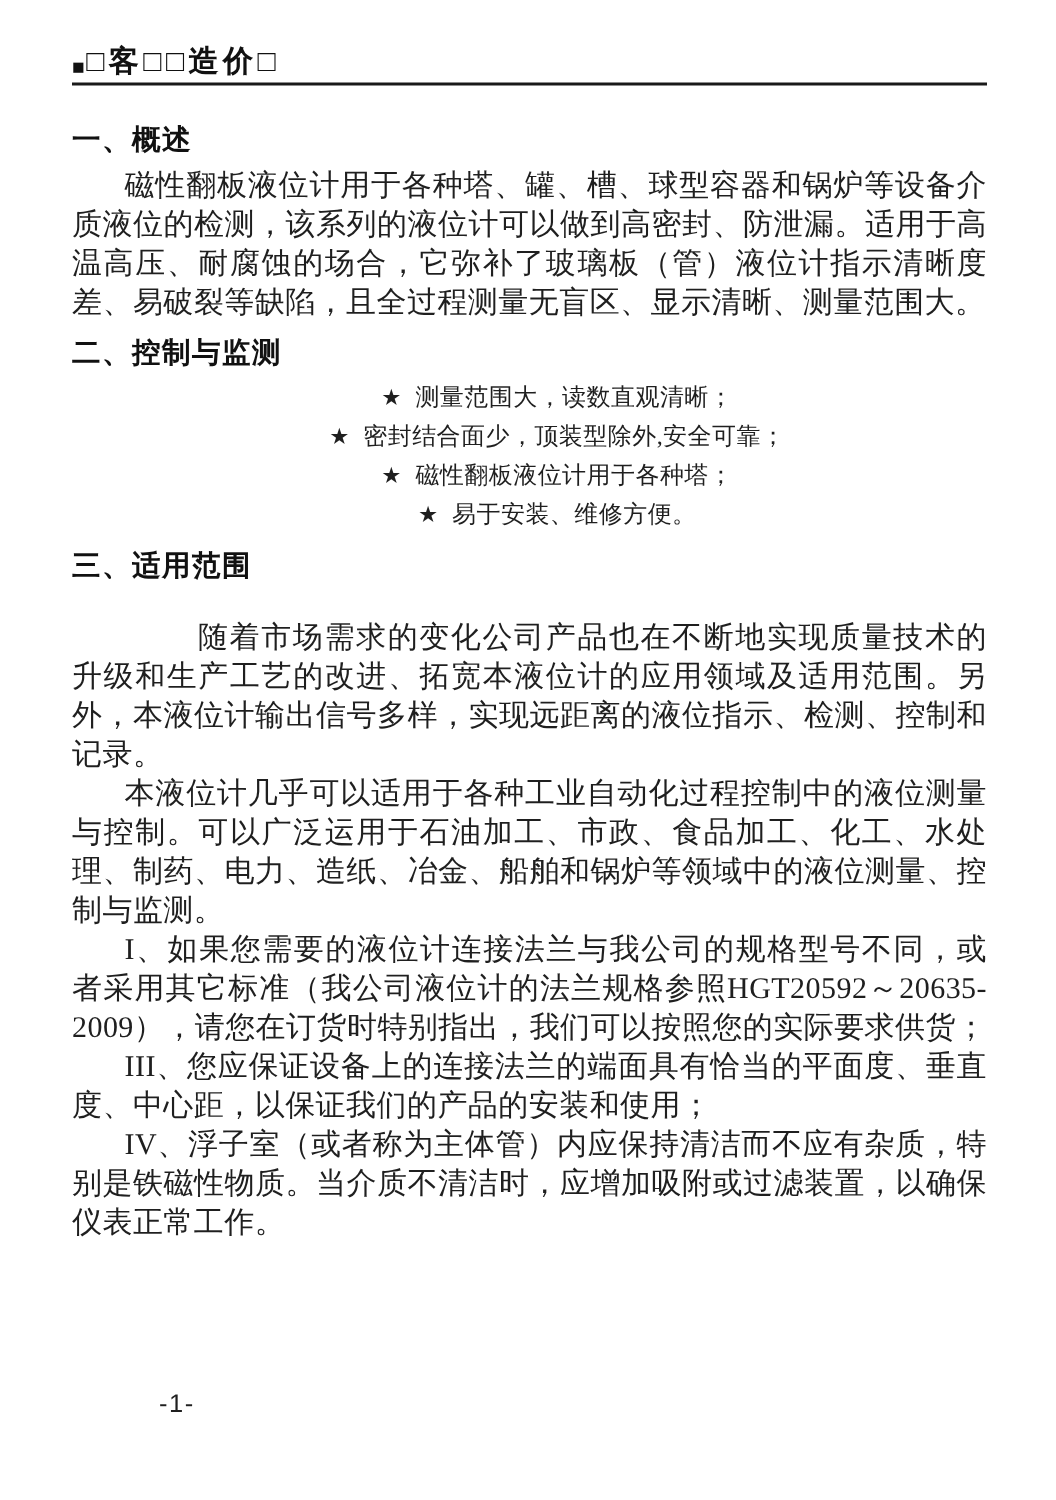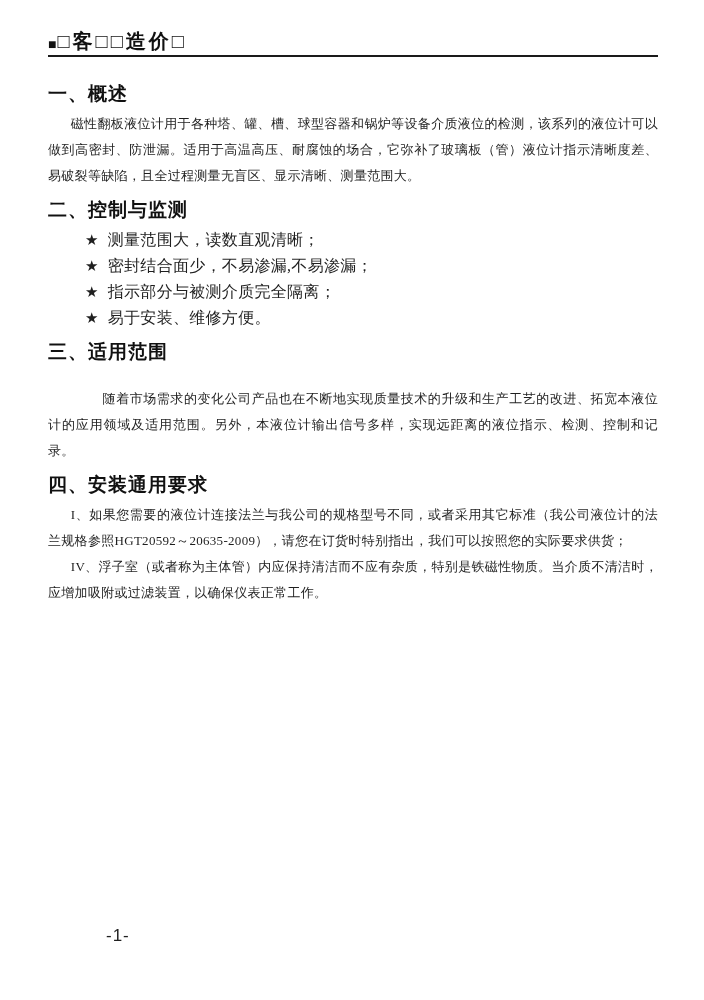--- a/index.html
+++ b/index.html
@@ -43,35 +43,36 @@
     font-weight: bold;
     line-height: 21px;
     letter-spacing: 1px;
     color: #111111;
     margin: 10px 0 7px 0;
   }
   .sec.first {
     margin-top: 26px;
   }
   p.body {
-    font-size: 13px;
+    font-size: 20px;
     line-height: 26px;
     margin: 0;
     text-align: justify;
     text-indent: 1.75em;
     letter-spacing: 0.3px;
   }
   p.body.deep {
     text-indent: 4.2em;
     margin-top: 24px;
   }
   ul.stars {
     list-style: none;
     margin: 0;
     padding: 0;
+    text-align: center;
   }
   ul.stars li {
     font-size: 16px;
     line-height: 26px;
     padding-left: 37px;
     letter-spacing: 0.3px;
   }
   ul.stars .star {
     margin-right: 9px;
     font-size: 15px;
@@ -95,27 +96,28 @@
     <span class="hdr-bullet">■</span>
     <span class="hdr-title">□客□□造价□</span>
   </div>
 
   <h2 class="sec first">一、概述</h2>
   <p class="body">磁性翻板液位计用于各种塔、罐、槽、球型容器和锅炉等设备介质液位的检测，该系列的液位计可以做到高密封、防泄漏。适用于高温高压、耐腐蚀的场合，它弥补了玻璃板（管）液位计指示清晰度差、易破裂等缺陷，且全过程测量无盲区、显示清晰、测量范围大。</p>
 
   <h2 class="sec">二、控制与监测</h2>
   <ul class="stars">
     <li><span class="star">★</span><span>测量范围大，读数直观清晰；</span></li>
-    <li><span class="star">★</span><span>密封结合面少，不易渗漏,不易渗漏；</span></li>
-    <li><span class="star">★</span><span>指示部分与被测介质完全隔离；</span></li>
+    <li><span class="star">★</span><span>密封结合面少，顶装型除外,安全可靠；</span></li>
+    <li><span class="star">★</span><span>磁性翻板液位计用于各种塔；</span></li>
     <li><span class="star">★</span><span>易于安装、维修方便。</span></li>
   </ul>
 
   <h2 class="sec">三、适用范围</h2>
   <p class="body deep">随着市场需求的变化公司产品也在不断地实现质量技术的升级和生产工艺的改进、拓宽本液位计的应用领域及适用范围。另外，本液位计输出信号多样，实现远距离的液位指示、检测、控制和记录。</p>
+  <p class="body">本液位计几乎可以适用于各种工业自动化过程控制中的液位测量与控制。可以广泛运用于石油加工、市政、食品加工、化工、水处理、制药、电力、造纸、冶金、船舶和锅炉等领域中的液位测量、控制与监测。</p>
 
-  <h2 class="sec">四、安装通用要求</h2>
   <p class="body">I、如果您需要的液位计连接法兰与我公司的规格型号不同，或者采用其它标准（我公司液位计的法兰规格参照HGT20592～20635-2009），请您在订货时特别指出，我们可以按照您的实际要求供货；</p>
+  <p class="body">III、您应保证设备上的连接法兰的端面具有恰当的平面度、垂直度、中心距，以保证我们的产品的安装和使用；</p>
   <p class="body">IV、浮子室（或者称为主体管）内应保持清洁而不应有杂质，特别是铁磁性物质。当介质不清洁时，应增加吸附或过滤装置，以确保仪表正常工作。</p>
 
   <div class="page-number">-1-</div>
 
 </div>
 
 </body></html>

